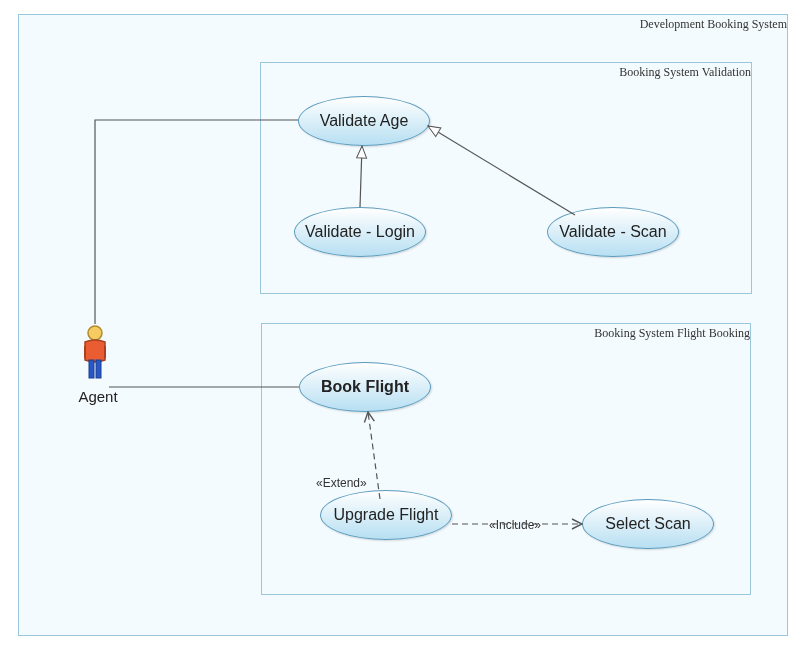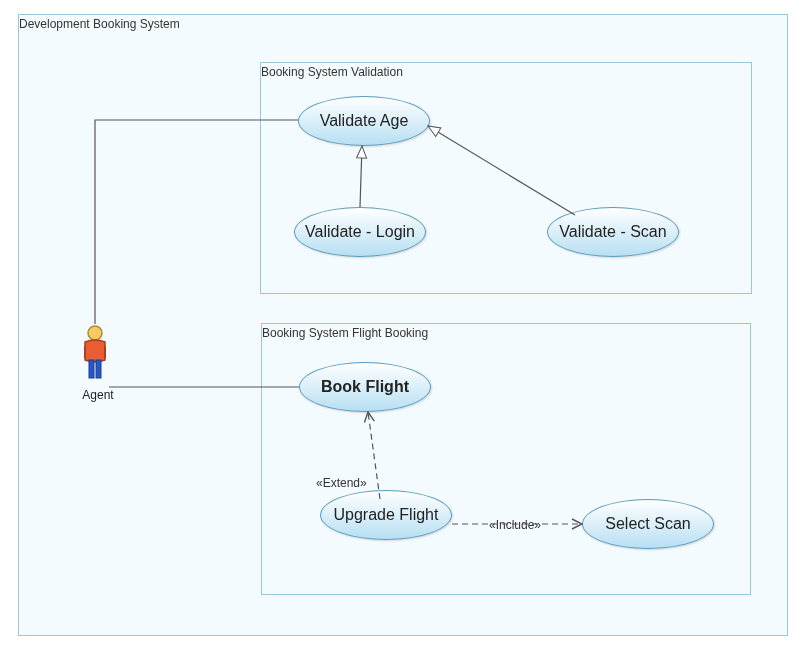--- a/index.html
+++ b/index.html
@@ -15,43 +15,44 @@
   .boundary {
     position: absolute;
     border: 1px solid #9ac7db;
     background: #f4fbfe;
     box-sizing: border-box;
   }
   .boundary-title {
     position: absolute;
     top: 2px;
     width: 100%;
-    text-align: left;
+    text-align: right;
     font-size: 12px;
     color: #333;
+    font-family: Liberation Serif, serif;
   }
   .usecase {
     position: absolute;
     border: 1px solid #5b9bbd;
     border-radius: 50%;
     background: linear-gradient(to bottom, #ffffff 0%, #b7dff2 100%);
     display: flex;
     align-items: center;
     justify-content: center;
     font-size: 16px;
     color: #222;
     box-sizing: border-box;
     box-shadow: 1px 1px 2px rgba(0,0,0,0.15);
   }
   .actor-figure {
     position: absolute;
   }
   .actor-label {
     position: absolute;
-    font-size: 12px;
+    font-size: 15px;
     text-align: center;
     color: #222;
   }
   .rel-label {
     position: absolute;
     font-size: 12px;
     color: #333;
     background: transparent;
   }
   svg.connectors {

